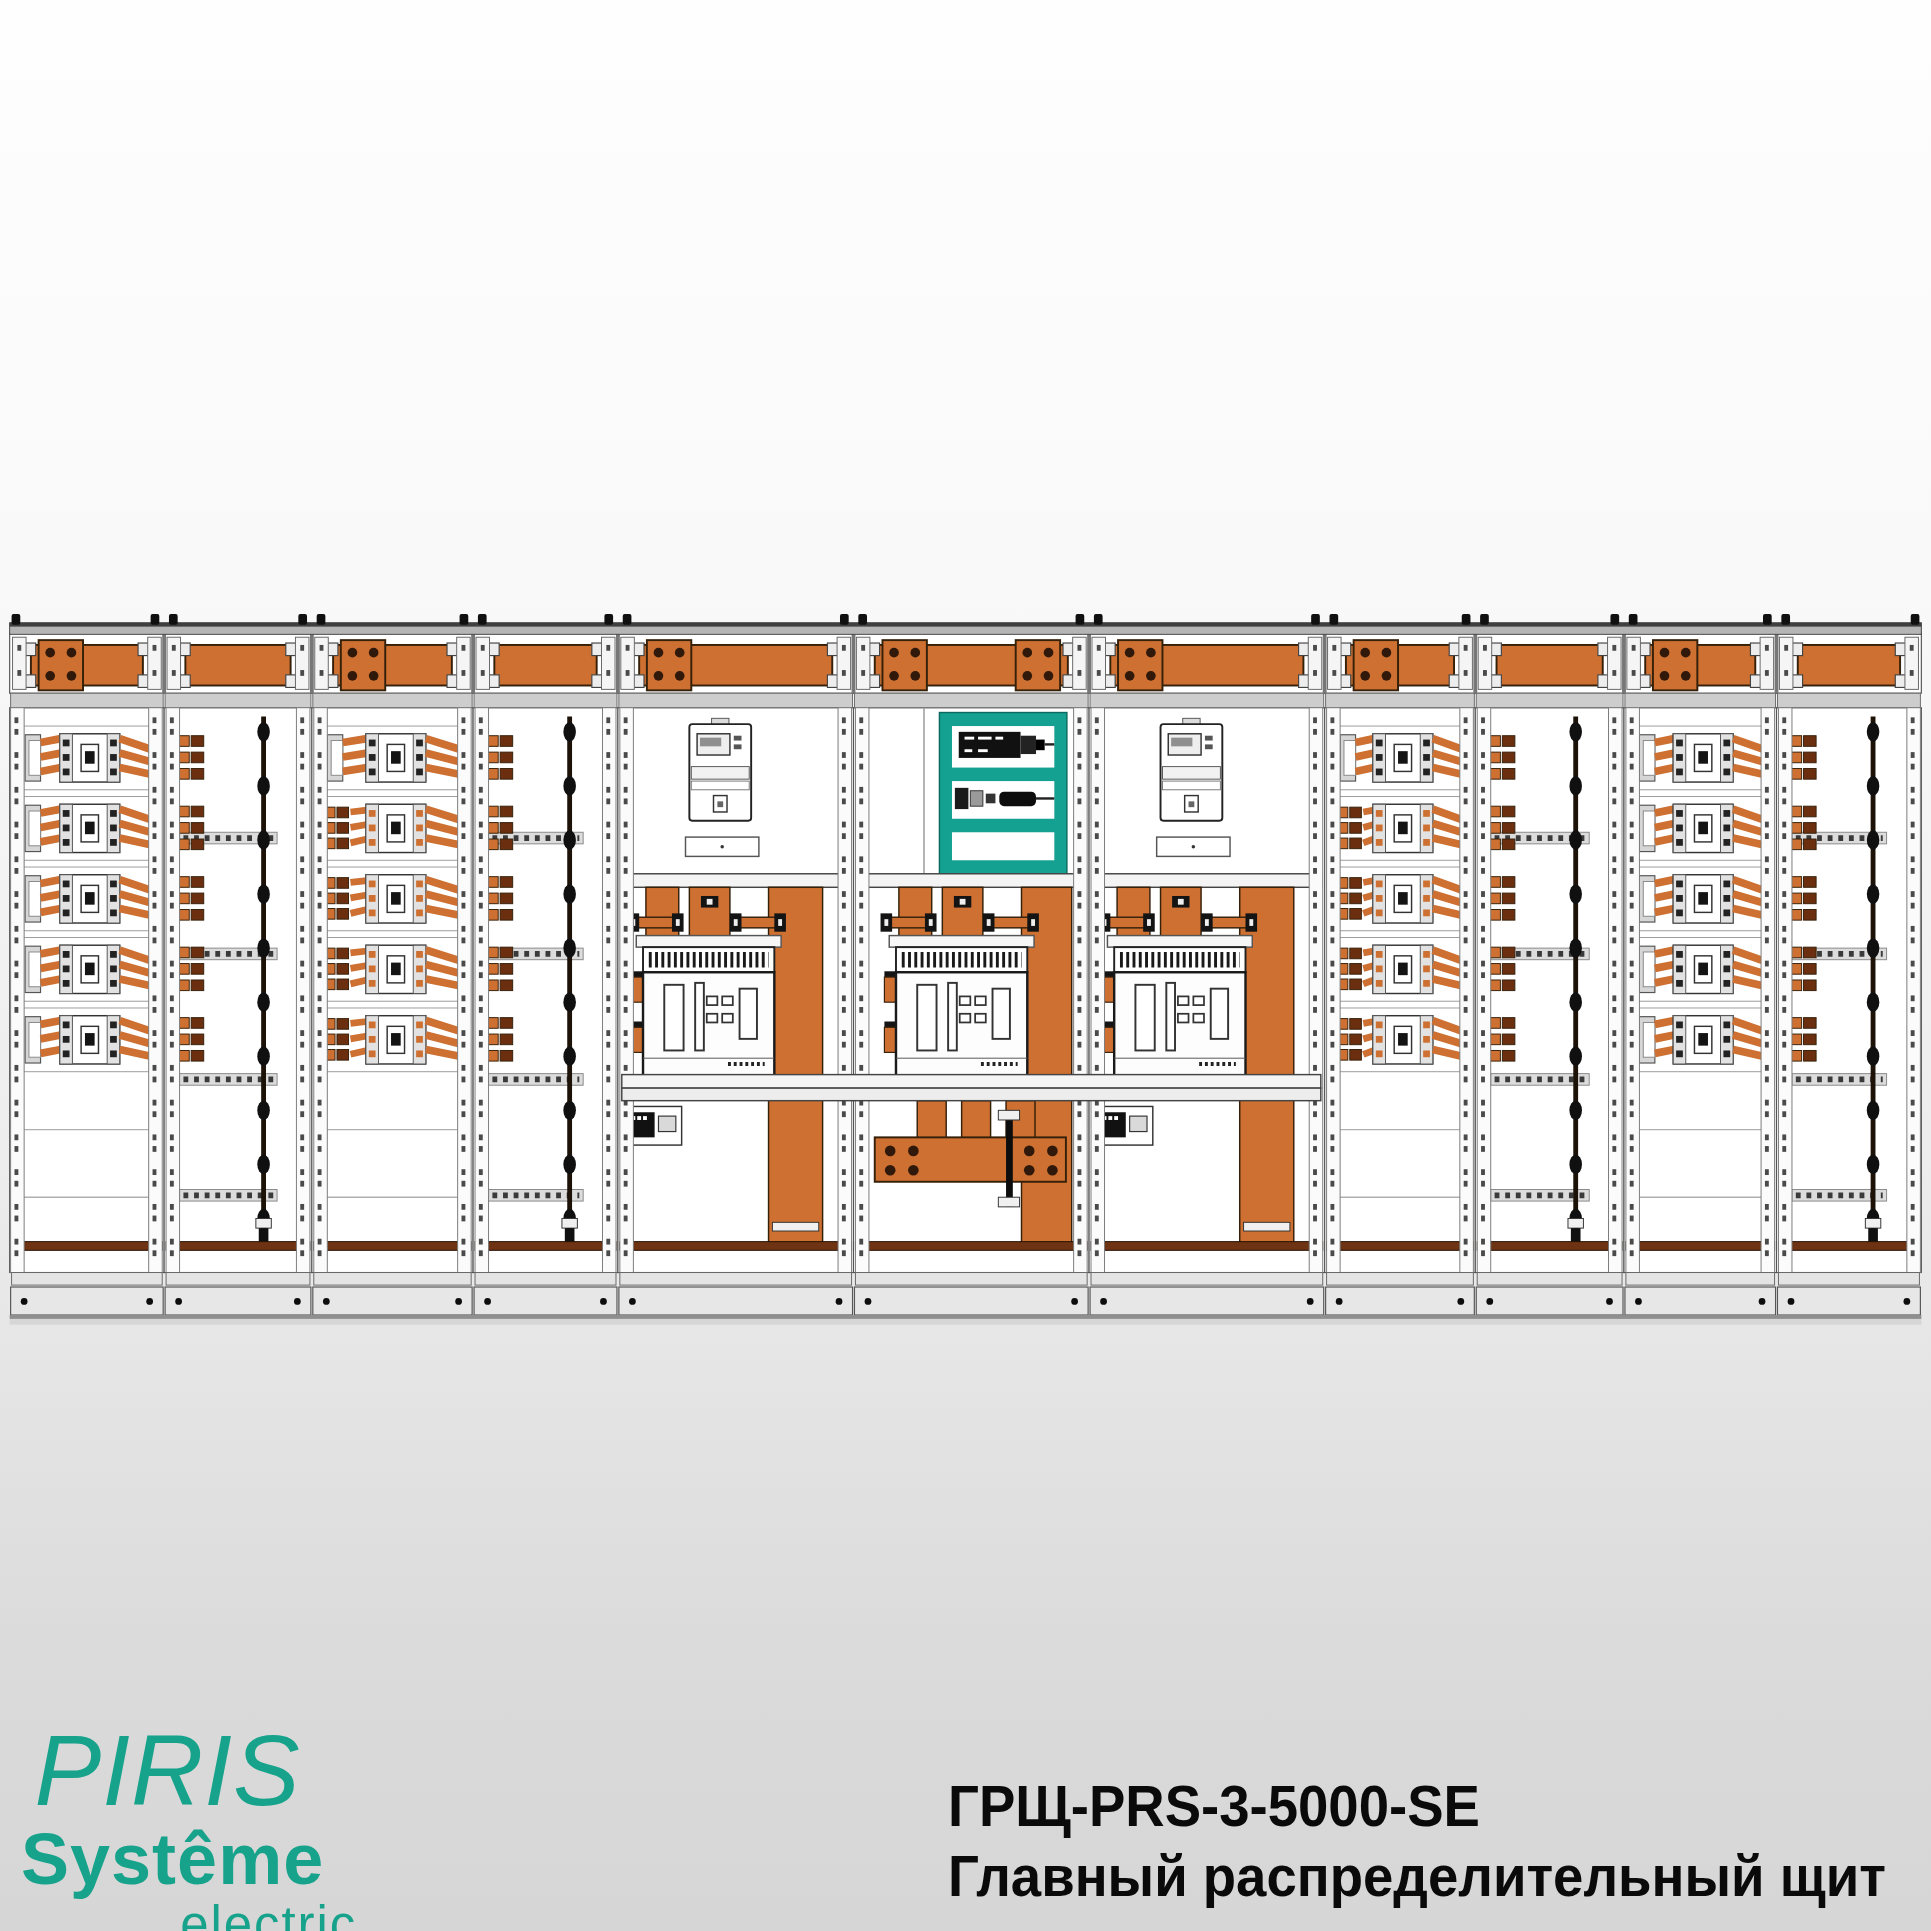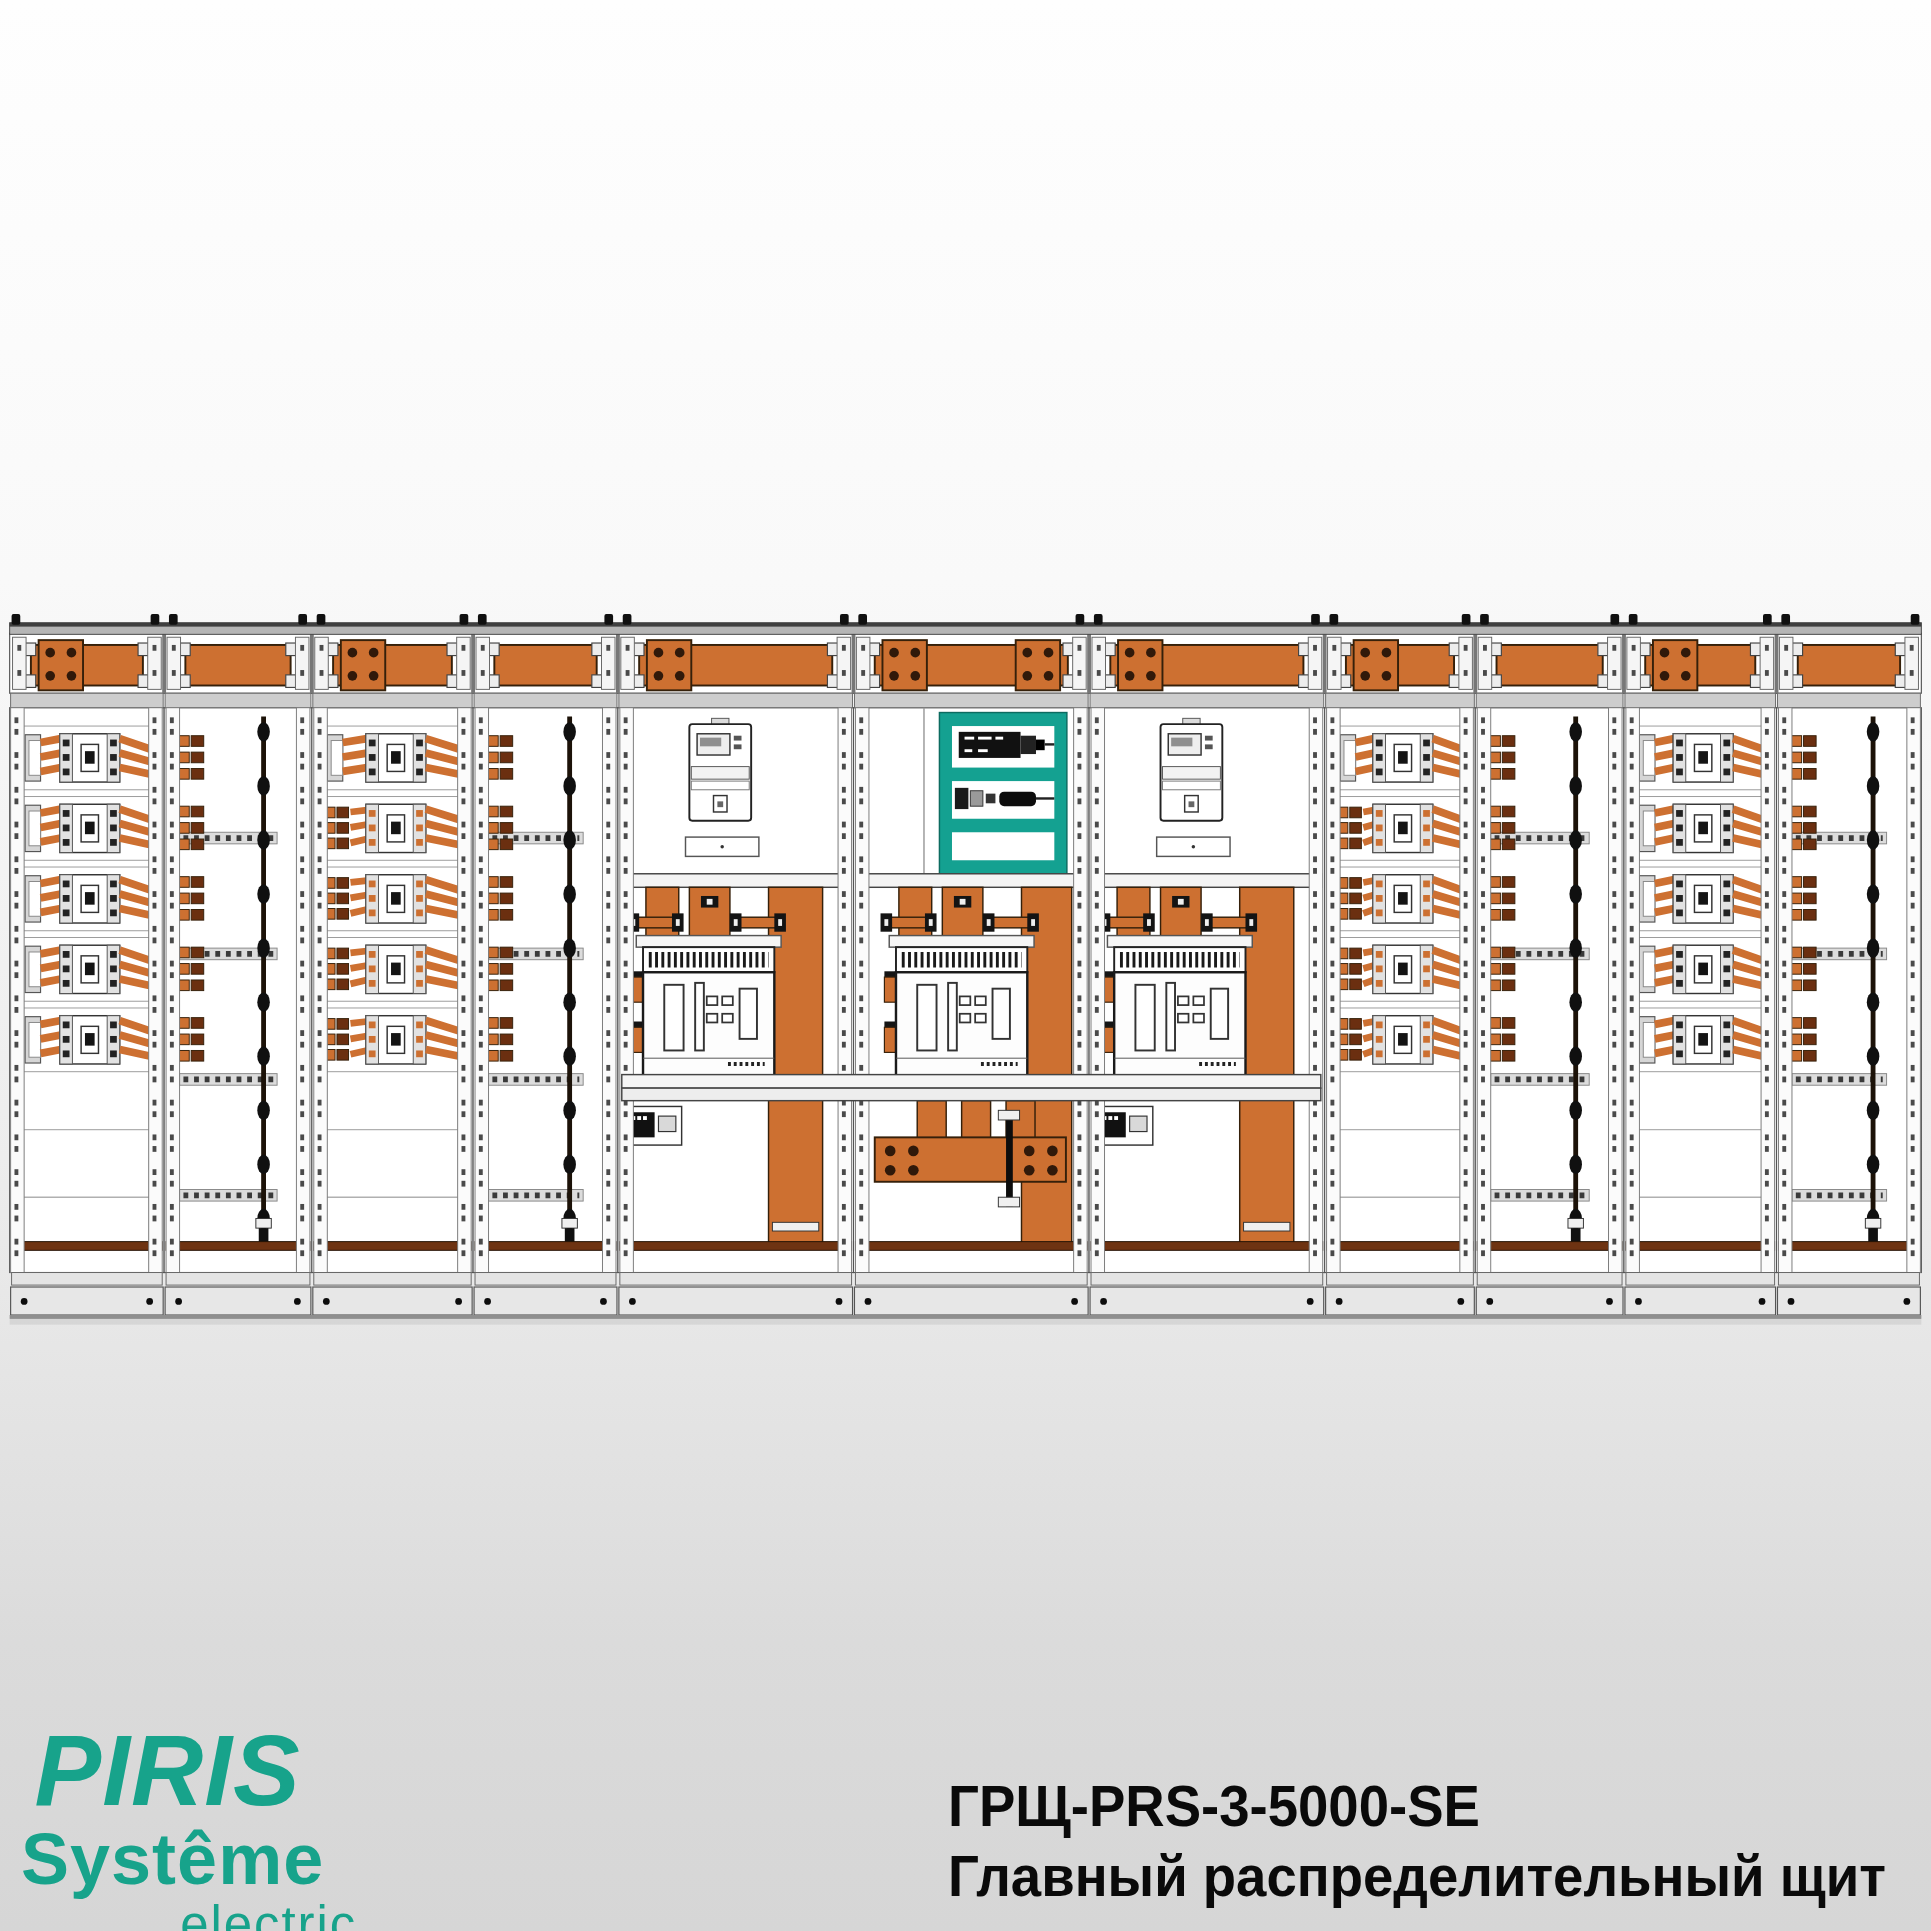--- a/index.html
+++ b/index.html
@@ -3,21 +3,21 @@
 <meta charset="utf-8">
 <style>
   html,body{margin:0;padding:0;}
   body{
     width:1931px;height:1931px;position:relative;overflow:hidden;
     background:linear-gradient(180deg,#fefefe 0%,#f9f9f9 30%,#ededed 60%,#dbdbdb 85%,#d6d6d6 100%);
     font-family:"Liberation Sans",sans-serif;
   }
   .board-wrap{position:absolute;left:0;top:0;width:1931px;height:1931px;}
   .logo{position:absolute;left:21px;top:1721px;width:340px;color:var(--logo-color,#17a38b);}
-  .logo-l1{font-size:100px;font-weight:700;font-style:italic;letter-spacing:1px;line-height:.98;margin-left:13.5px;}
+  .logo-l1{font-size:100px;font-weight:400;font-style:italic;letter-spacing:1px;line-height:.98;margin-left:13.5px;}
   .logo-l2{font-size:72px;font-weight:600;letter-spacing:1px;line-height:1;margin-top:4px;}
   .logo-l3{font-size:51px;font-weight:500;letter-spacing:1.9px;line-height:1;margin-top:3.9px;text-align:right;margin-right:3.9px;}
   .title-block{
     position:absolute;left:948px;top:1771px;color:var(--title-color,#0a0a0a);
     font-weight:700;transform:scaleX(.94);transform-origin:0 0;white-space:nowrap;
   }
   .title-model{font-size:58px;line-height:70px;}
   .title-name{font-size:58px;line-height:70px;}
 </style>
 </head>

